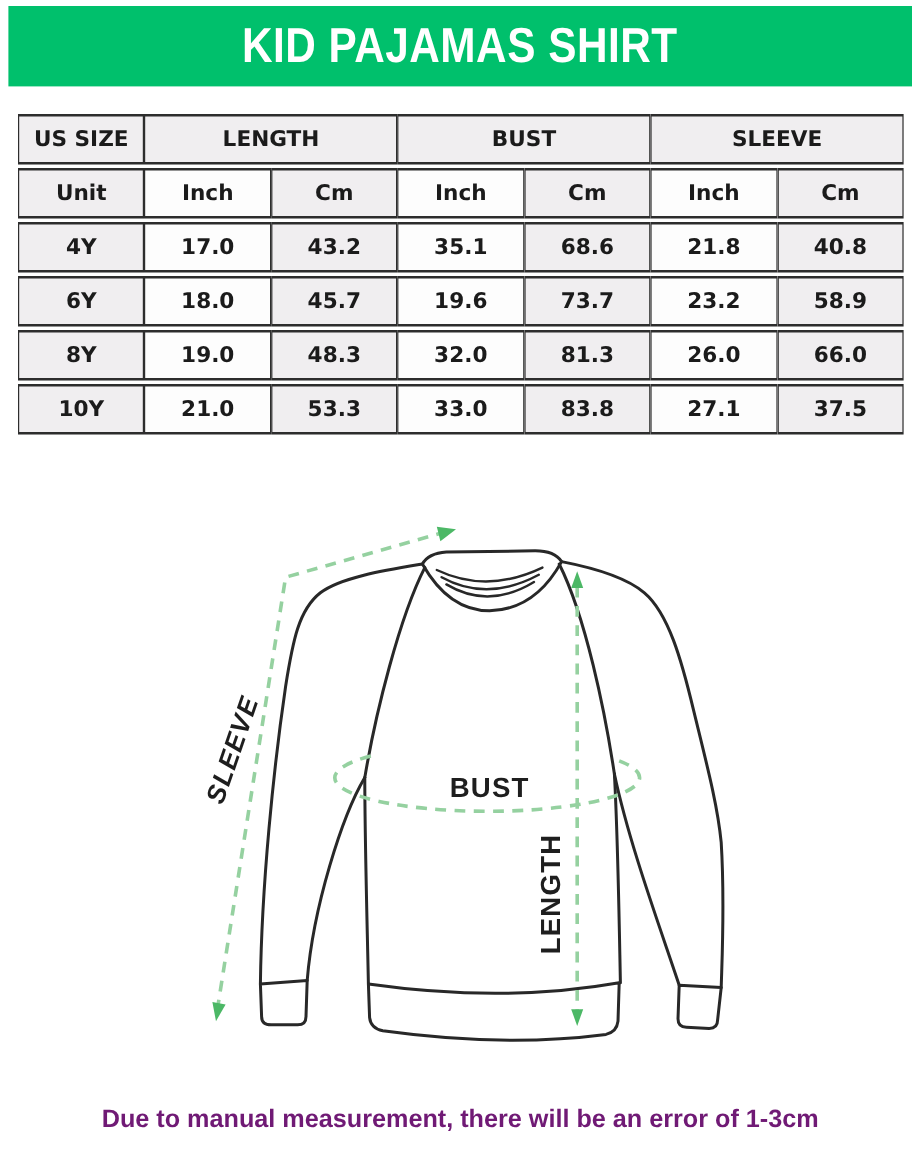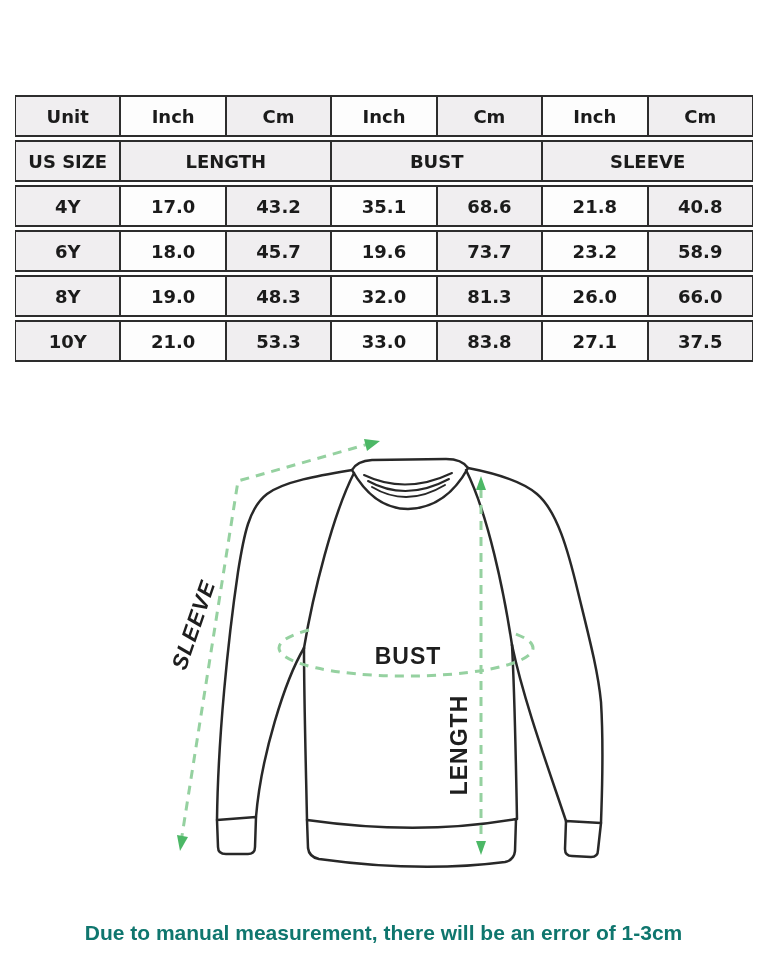--- a/index.html
+++ b/index.html
@@ -33,46 +33,49 @@
 
   
   .disclaimer{position:absolute;left:0;right:0;top:900px;text-align:center;
               font-size:21px;font-weight:bold;}
 </style>
 </head>
 <body>
 
 <div id="page">
 
+  <div class="banner" style="background:#00c06c;">
+    <h1>KID PAJAMAS SHIRT</h1>
+  </div>
 
   <table class="size">
     <colgroup>
         <col>
         <col>
         <col>
         <col>
         <col>
         <col>
         <col>
       </colgroup>
     <tbody>
         <tr>
+      <th class="g">US SIZE</th>
+      <th class="g" colspan="2">LENGTH</th>
+      <th class="g" colspan="2">BUST</th>
+      <th class="g" colspan="2">SLEEVE</th>
+    </tr>
+    <tr>
       <td class="g">Unit</td>
       <td class="w">Inch</td>
       <td class="g">Cm</td>
       <td class="w">Inch</td>
       <td class="g">Cm</td>
       <td class="w">Inch</td>
       <td class="g">Cm</td>
-    </tr>
-    <tr>
-      <th class="g">US SIZE</th>
-      <th class="g" colspan="2">LENGTH</th>
-      <th class="g" colspan="2">BUST</th>
-      <th class="g" colspan="2">SLEEVE</th>
     </tr>
     <tr>
       <td class="g">4Y</td>
       <td class="w">17.0</td>
       <td class="g">43.2</td>
       <td class="w">35.1</td>
       <td class="g">68.6</td>
       <td class="w">21.8</td>
       <td class="g">40.8</td>
     </tr>
@@ -138,15 +141,15 @@
       <polygon points="180,433 188,419 177,417"></polygon>
       <polygon points="481,58 476,72 486,72"></polygon>
       <polygon points="481,437 476,423 486,423"></polygon>
     </g>
 
     <text class="measure-label" x="194" y="214" text-anchor="middle" font-size="22" font-style="italic" transform="rotate(-71 194 207)">SLEEVE</text>
     <text class="measure-label" x="408" y="246" text-anchor="middle" font-size="23">BUST</text>
     <text class="measure-label" x="460" y="334" text-anchor="middle" font-size="23" transform="rotate(-90 460 327)">LENGTH</text>
   </svg>
 
-  <p class="disclaimer" style="color:#0f766e;">Due to manual measurement, there will be an error of 1-3cm</p>
+  <p class="disclaimer" style="color:#701a75;">Due to manual measurement, there will be an error of 1-3cm</p>
 
 </div>
 
 </body></html>

